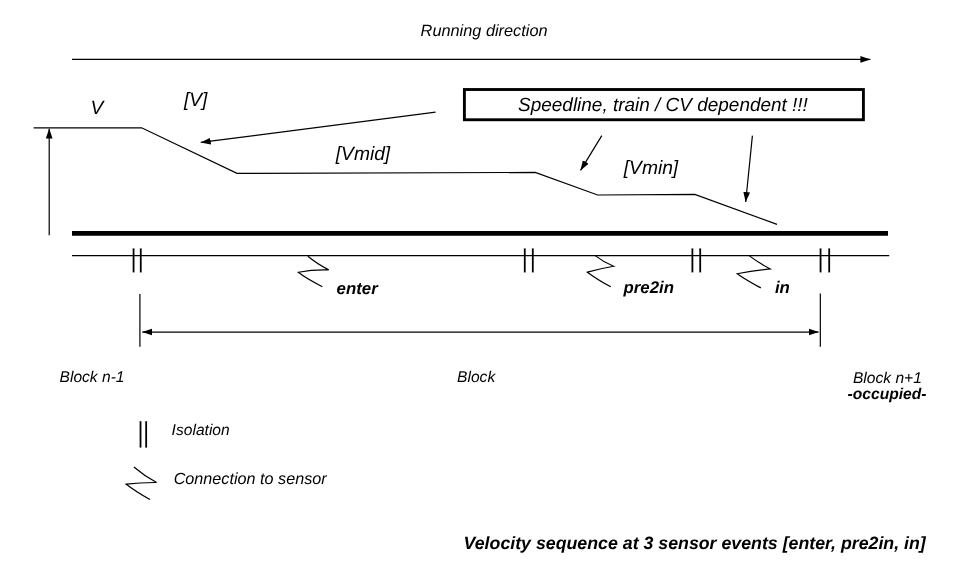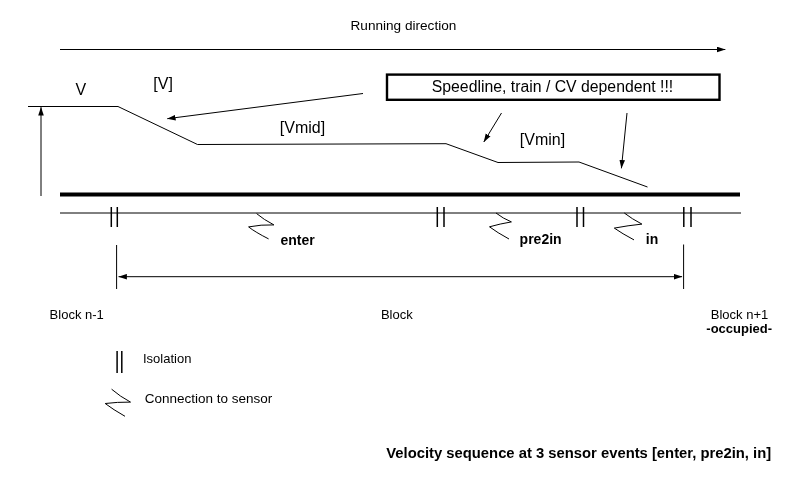--- a/index.html
+++ b/index.html
@@ -1,16 +1,16 @@
 <!DOCTYPE html>
 <html><head>
 <meta charset="utf-8">
 <style>
   html,body{margin:0;padding:0;background:#ffffff;}
-  #page{position:relative;width:800px;height:489px;background:#ffffff;overflow:hidden;}
+  #page{position:relative;width:800px;height:489px;background:#ffffff;overflow:hidden;font-style:italic;}
   svg{display:block;}
   text{font-family:"Liberation Sans", sans-serif;fill:#000000;}
 </style>
 </head>
 <body>
 <div id="page">
 <svg width="800" height="489" viewBox="0 0 800 489" xmlns="http://www.w3.org/2000/svg">
   <defs>
     <marker id="ah" viewBox="0 0 8.5 6" refX="8.3" refY="3" markerWidth="8.5" markerHeight="6" orient="auto-start-reverse">
       <path d="M0,0.2 L8.5,3 L0,5.8 z" fill="#000"></path>

